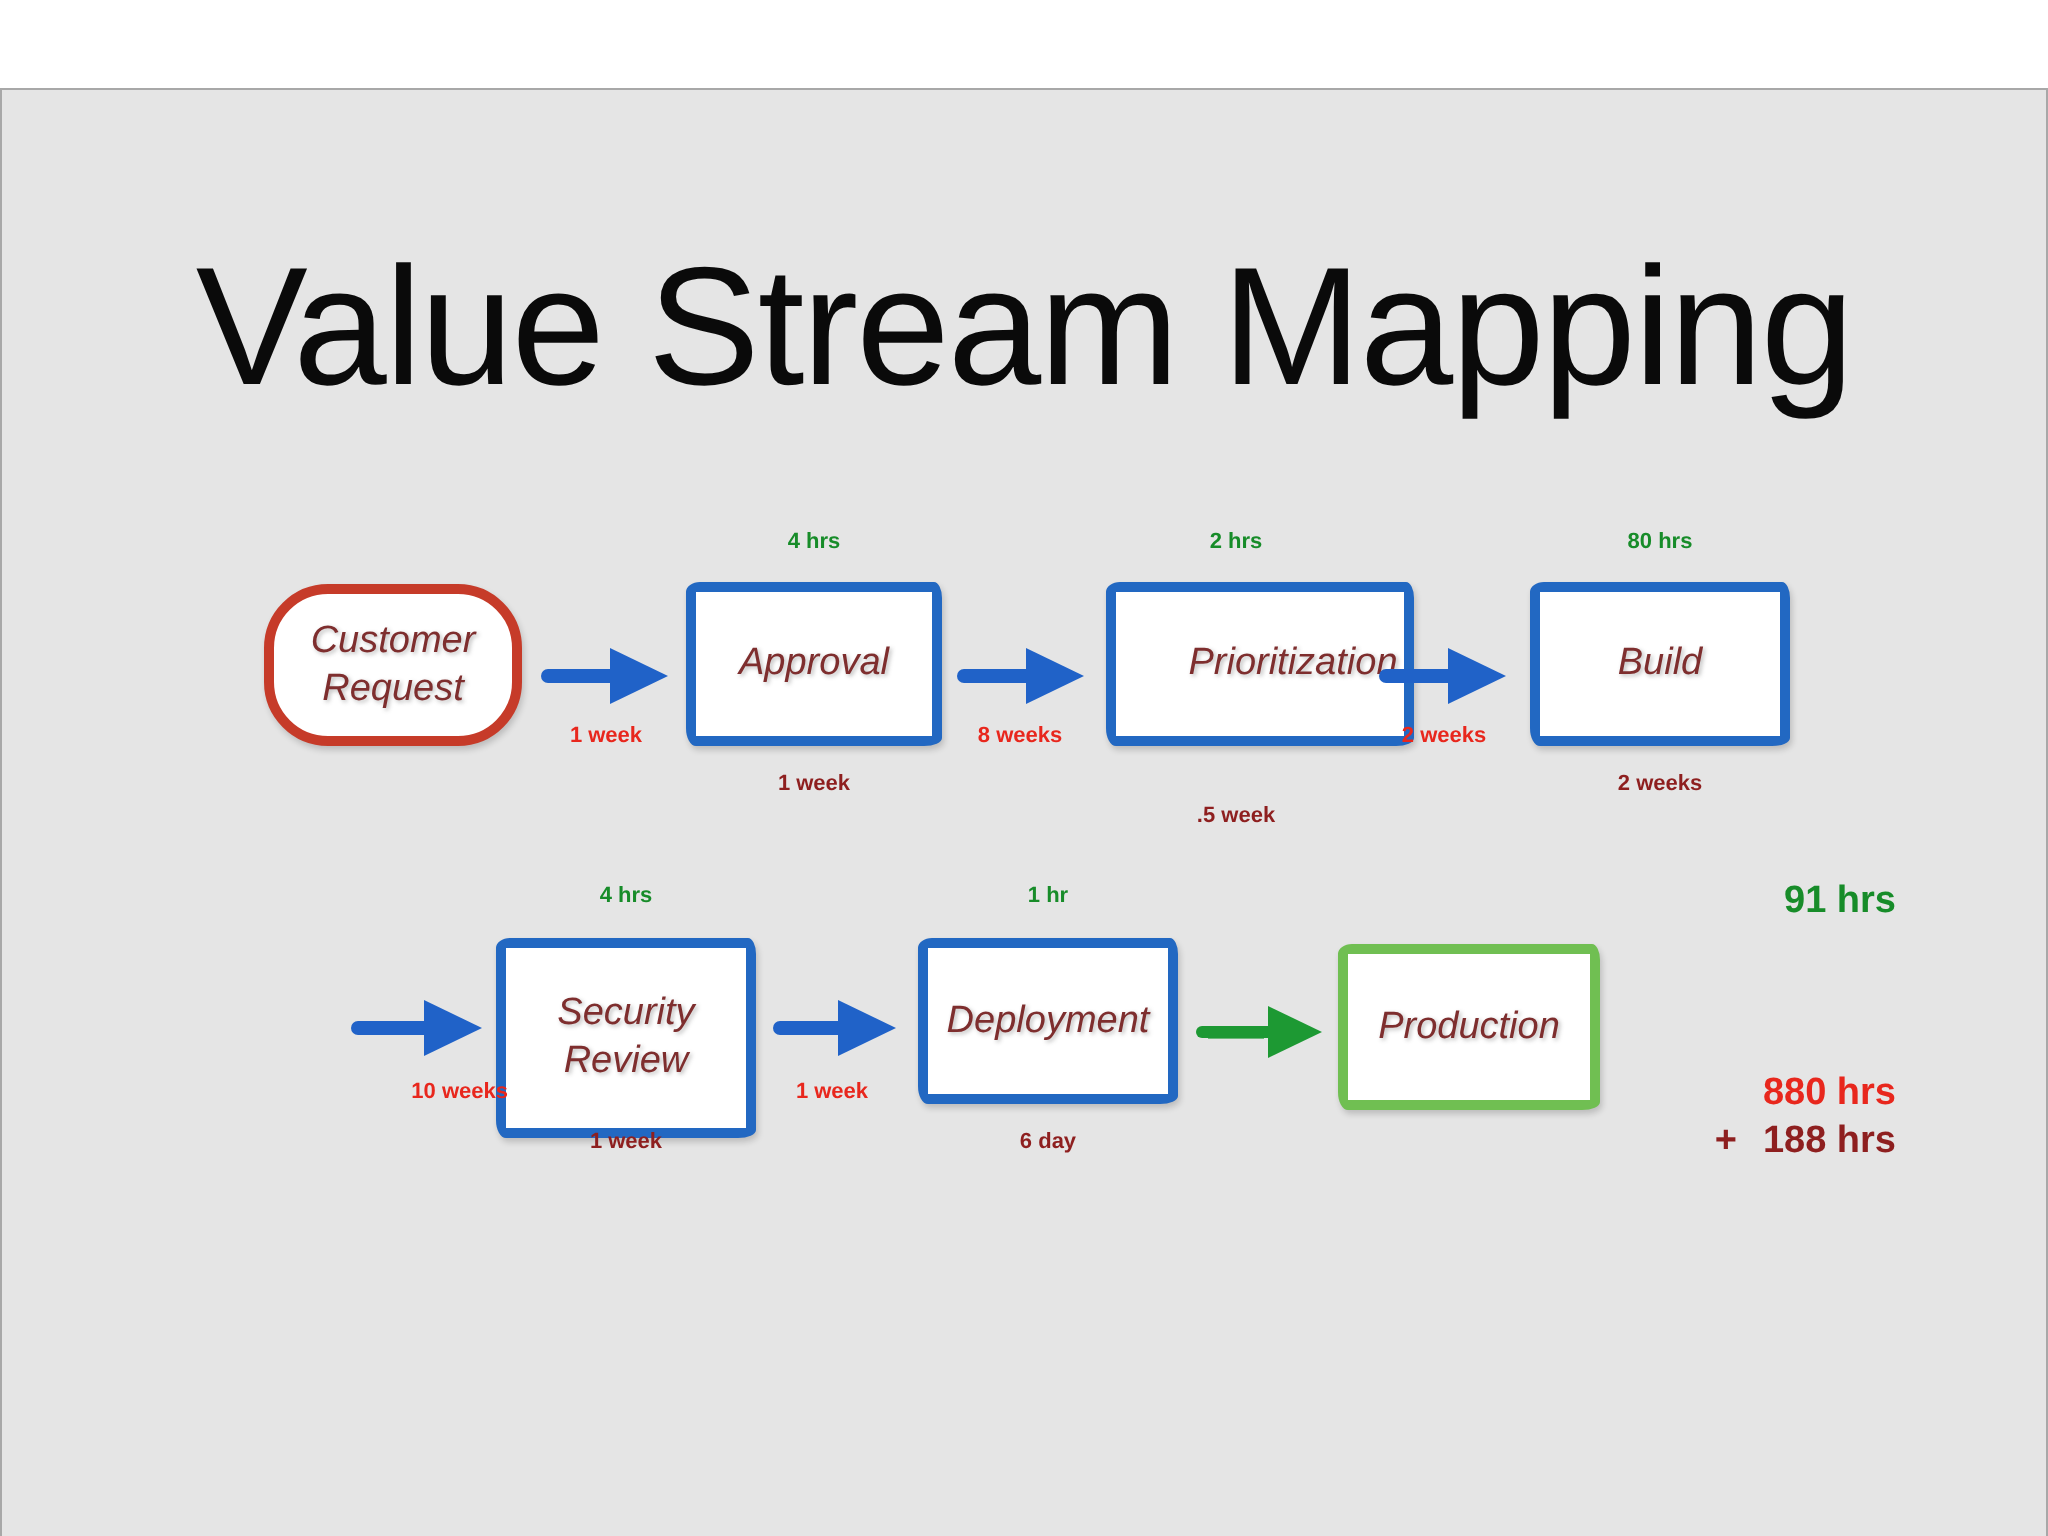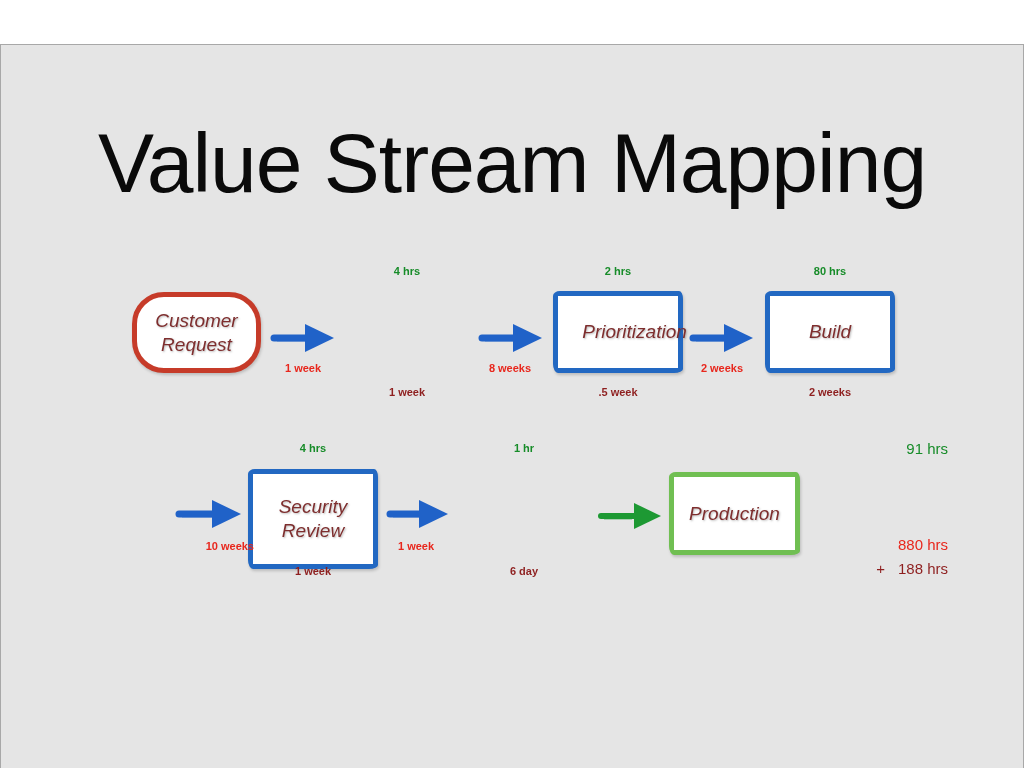--- a/index.html
+++ b/index.html
@@ -51,22 +51,22 @@
     font-size:11px;
     font-weight:bold;
     text-align:center;
     line-height:1;
   }
   .value-time{color:#178c29;}
   .wait-time{color:#e8271d;}
   .process-time{color:#8e1f1f;}
   .totals-line{
     position:absolute;
-    font-size:15px;
-    font-weight:normal;
+    font-size:19px;
+    font-weight:bold;
     text-align:right;
     width:130px;
     line-height:1;
   }
   .arrow-svg{position:absolute;overflow:visible;}
   .plus-gap{margin-left:13px;}
 </style>
 </head>
 <body>
 
@@ -75,21 +75,24 @@
   <div class="title">Value Stream Mapping</div>
 
   <div class="lbl value-time" style="left:342px;top:221px;width:128px;">4 hrs</div>
   <div class="lbl value-time" style="left:552px;top:221px;width:130px;">2 hrs</div>
   <div class="lbl value-time" style="left:764px;top:221px;width:130px;">80 hrs</div>
 
   <div class="vbox border-red" style="left:131px;top:247px;width:129px;height:81px;border-radius:32px;">
     <span class="box-label">Customer
 Request</span>
   </div>
-  <div class="vbox border-blue" style="left:552px;top:246px;width:130px;height:82px;padding-left:33px;">
+  <div class="vbox border-blue" style="left:342px;top:246px;width:128px;height:82px;">
+    <span class="box-label">Approval</span>
+  </div>
+  <div class="vbox border-blue" style="left:552px;top:246px;width:154px;height:82px;padding-left:33px;">
     <span class="box-label">Prioritization</span>
   </div>
   <div class="vbox border-blue" style="left:764px;top:246px;width:130px;height:82px;">
     <span class="box-label">Build</span>
   </div>
 
   <svg class="arrow-svg" style="left:270px;top:277px;" width="64" height="34">
     <line x1="3" y1="16" x2="38" y2="16" stroke="#2062c8" stroke-width="7" stroke-linecap="round"></line>
     <line x1="6" y1="18" x2="34" y2="18" stroke="#2062c8" stroke-width="3" opacity="0.6"></line>
     <polygon points="34,2 34,30 63,16" fill="#2062c8"></polygon>
@@ -103,35 +106,38 @@
     <line x1="3" y1="16" x2="38" y2="16" stroke="#2062c8" stroke-width="7" stroke-linecap="round"></line>
     <line x1="6" y1="18" x2="34" y2="18" stroke="#2062c8" stroke-width="3" opacity="0.6"></line>
     <polygon points="34,2 34,30 63,16" fill="#2062c8"></polygon>
   </svg>
 
   <div class="lbl wait-time" style="left:252px;top:318px;width:100px;">1 week</div>
   <div class="lbl wait-time" style="left:459px;top:318px;width:100px;">8 weeks</div>
   <div class="lbl wait-time" style="left:671px;top:318px;width:100px;">2 weeks</div>
 
   <div class="lbl process-time" style="left:342px;top:342px;width:128px;">1 week</div>
-  <div class="lbl process-time" style="left:552px;top:342px;width:130px;">.5 week</div>
+  <div class="lbl process-time" style="left:552px;top:358px;width:130px;">.5 week</div>
   <div class="lbl process-time" style="left:764px;top:342px;width:130px;">2 weeks</div>
 
   <div class="lbl value-time" style="left:247px;top:398px;width:130px;">4 hrs</div>
   <div class="lbl value-time" style="left:458px;top:398px;width:130px;">1 hr</div>
 
   <svg class="arrow-svg" style="left:175px;top:453px;" width="66" height="34">
     <line x1="3" y1="16" x2="40" y2="16" stroke="#2062c8" stroke-width="7" stroke-linecap="round"></line>
     <line x1="6" y1="18" x2="36" y2="18" stroke="#2062c8" stroke-width="3" opacity="0.6"></line>
     <polygon points="36,2 36,30 65,16" fill="#2062c8"></polygon>
   </svg>
 
   <div class="vbox border-blue" style="left:247px;top:424px;width:130px;height:100px;">
     <span class="box-label">Security
 Review</span>
+  </div>
+  <div class="vbox border-blue" style="left:458px;top:424px;width:130px;height:83px;">
+    <span class="box-label">Deployment</span>
   </div>
   <div class="vbox border-green" style="left:668px;top:427px;width:131px;height:83px;">
     <span class="box-label">Production</span>
   </div>
 
   <svg class="arrow-svg" style="left:386px;top:453px;" width="62" height="34">
     <line x1="3" y1="16" x2="36" y2="16" stroke="#2062c8" stroke-width="7" stroke-linecap="round"></line>
     <line x1="6" y1="18" x2="32" y2="18" stroke="#2062c8" stroke-width="3" opacity="0.6"></line>
     <polygon points="32,2 32,30 61,16" fill="#2062c8"></polygon>
   </svg>

